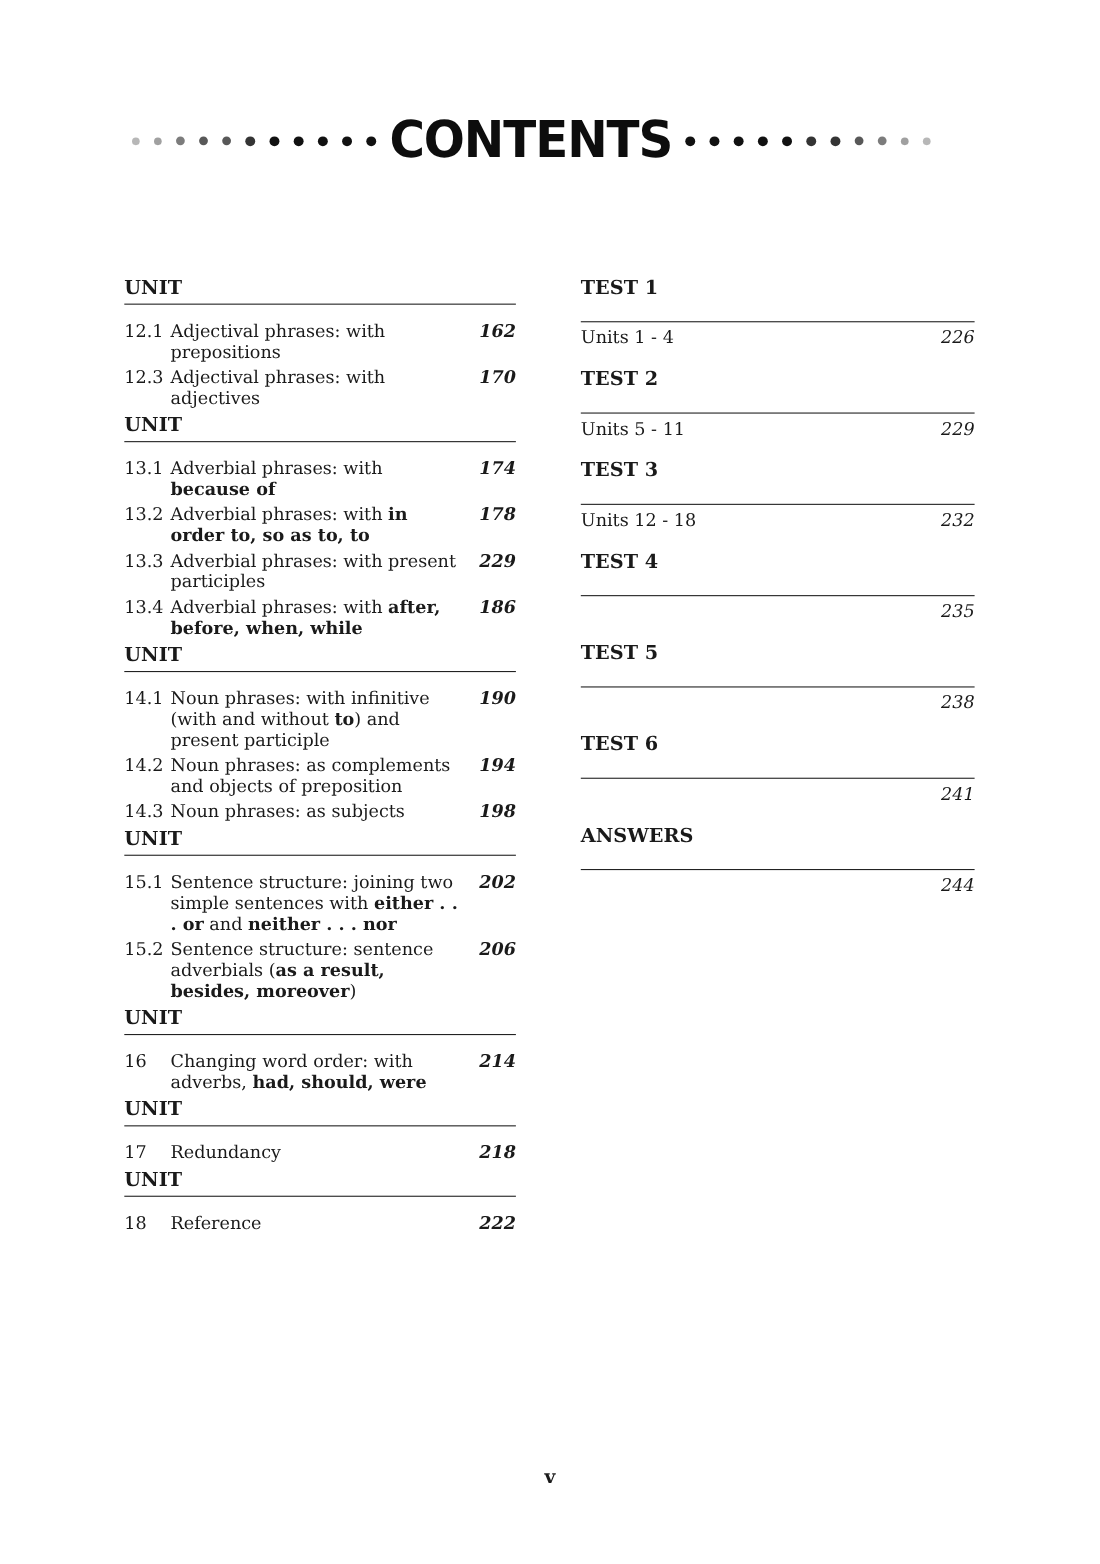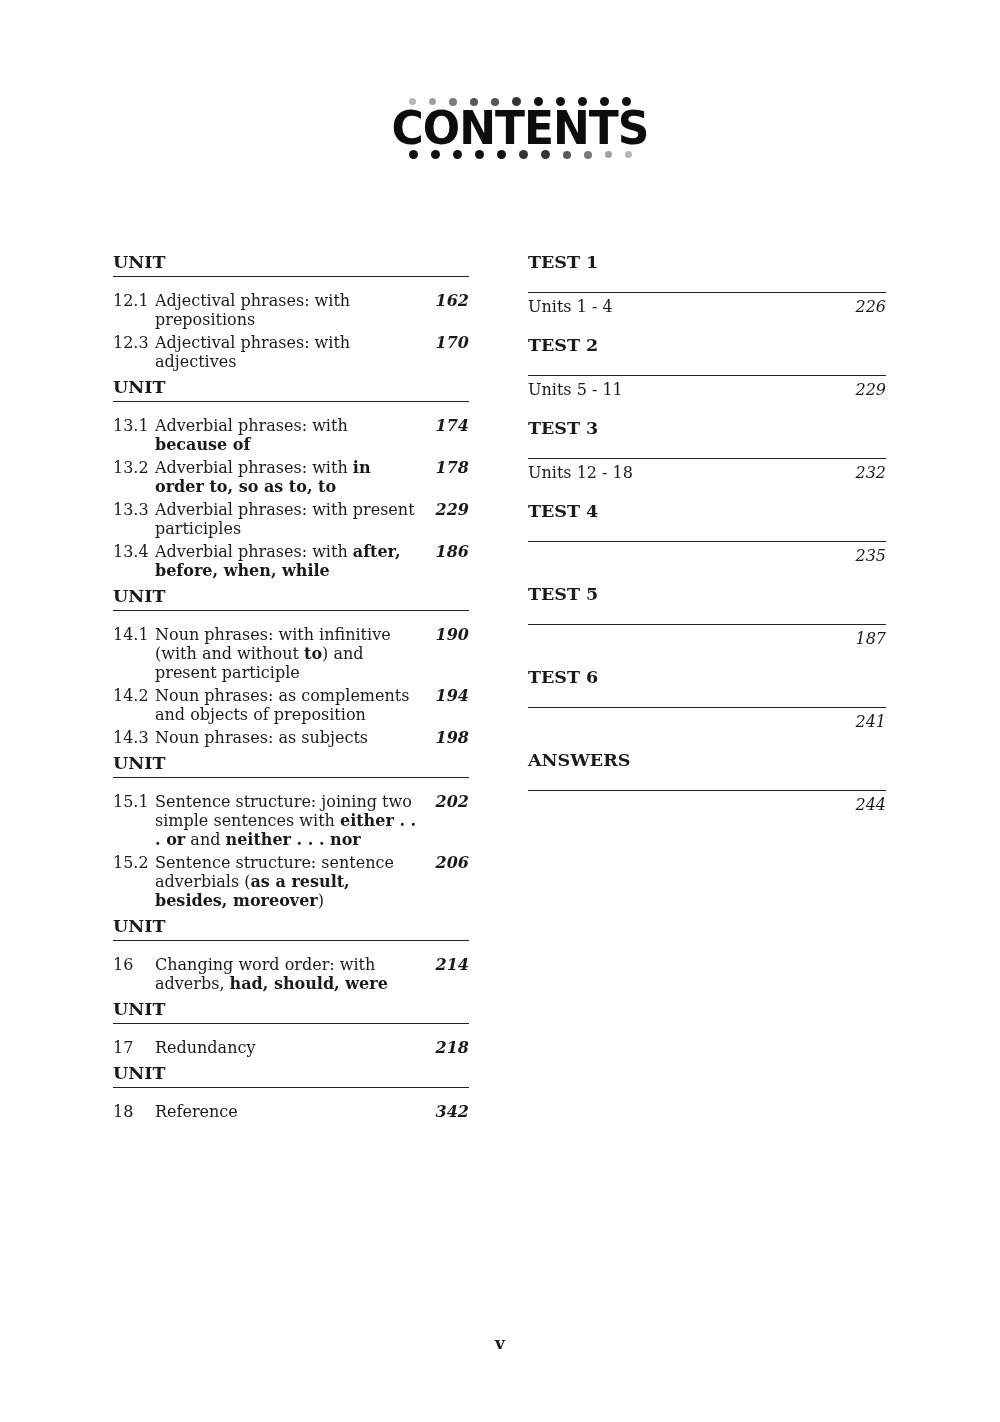--- a/index.html
+++ b/index.html
@@ -3,21 +3,21 @@
   <meta charset="utf-8">
   <style>
     html, body { margin: 0; padding: 0; background: #ffffff; }
     body {
       width: 1000px; height: 1422px; position: relative; overflow: hidden;
       font-family: "DejaVu Serif", "Liberation Serif", serif;
       color: #1a1a1a;
     }
     .title-row {
       position: absolute; top: 98px; left: 120px; width: 800px; height: 60px;
-      display: flex; align-items: center; justify-content: center; flex-direction: column;
+      display: flex; align-items: center; 
     }
     .dots { display: flex; align-items: center; gap: 13px; }
     .dots .dot { width: 9px; height: 9px; border-radius: 50%; background: #111; }
     .dots .dot.f1 { opacity: .85; }
     .dots .dot.f2 { opacity: .7; width: 8px; height: 8px; }
     .dots .dot.f3 { opacity: .55; width: 8px; height: 8px; }
     .dots .dot.f4 { opacity: .4; width: 7px; height: 7px; }
     .dots .dot.f5 { opacity: .3; width: 7px; height: 7px; }
     .page-title {
       font-family: "DejaVu Sans", "Liberation Sans", sans-serif;
@@ -167,21 +167,21 @@
         <span class="num">17</span>
         <span class="txt"><span>Redundancy</span></span>
         <span class="pg">218</span>
       </div>
     </div>
     <div class="unit-section">
       <div class="unit-head">UNIT</div>
       <div class="entry">
         <span class="num">18</span>
         <span class="txt"><span>Reference</span></span>
-        <span class="pg">342</span>
+        <span class="pg">222</span>
       </div>
     </div>
   </div>
 <div class="col-right" id="tests-col">
     <div class="test-block">
       <div class="test-head">TEST 1</div>
       <div class="test-row">
         <span class="txt">Units 1 - 4</span>
         <span class="pg">226</span>
       </div>
@@ -204,21 +204,21 @@
       <div class="test-head">TEST 4</div>
       <div class="test-row">
         <span class="txt"></span>
         <span class="pg">235</span>
       </div>
     </div>
     <div class="test-block">
       <div class="test-head">TEST 5</div>
       <div class="test-row">
         <span class="txt"></span>
-        <span class="pg">187</span>
+        <span class="pg">238</span>
       </div>
     </div>
     <div class="test-block">
       <div class="test-head">TEST 6</div>
       <div class="test-row">
         <span class="txt"></span>
         <span class="pg">241</span>
       </div>
     </div>
     <div class="test-block">

